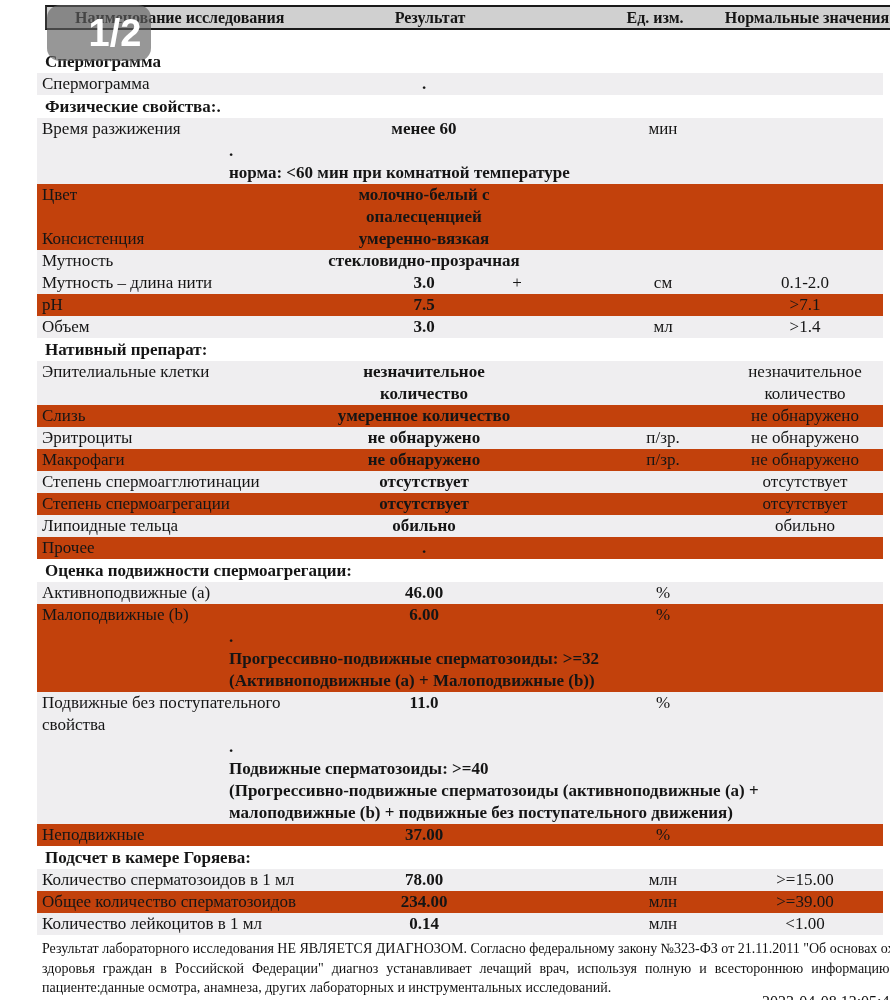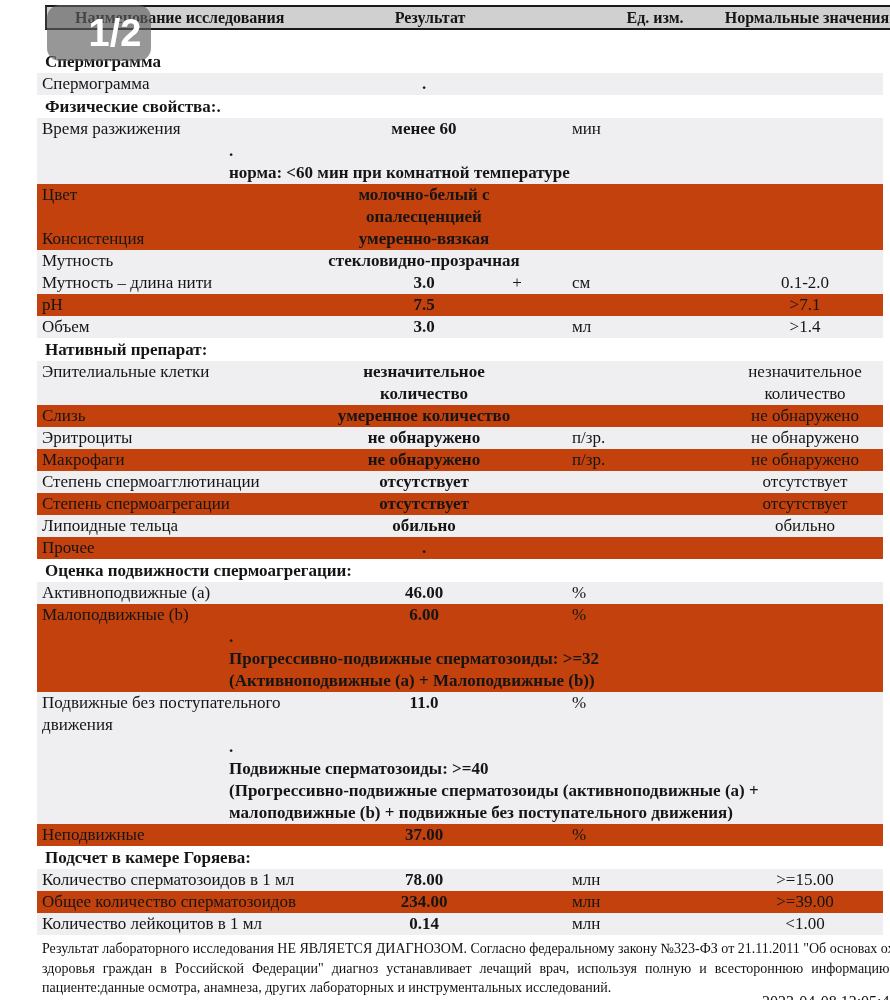--- a/index.html
+++ b/index.html
@@ -47,21 +47,21 @@
     height:23px;line-height:23px;
     font-weight:bold;font-size:17px;
     padding-left:8px;background:#fff;white-space:nowrap;
   }
   .data-row{background:#c2410c;}
   .data-row.shaded{background:var(--shade);}
   .t-line{position:relative;height:22px;line-height:22px;font-size:17px;}
   .c-name{position:absolute;left:5px;white-space:nowrap;}
   .c-result{position:absolute;left:192px;width:390px;text-align:center;font-weight:bold;white-space:nowrap;}
   .c-flag{position:absolute;left:460px;width:40px;text-align:center;}
-  .c-unit{position:absolute;left:535px;width:120px;text-align:left;white-space:nowrap;}
+  .c-unit{position:absolute;left:566px;width:120px;text-align:center;white-space:nowrap;}
   .c-normal{position:absolute;left:688px;width:160px;text-align:center;white-space:nowrap;}
   .c-comment{position:absolute;left:192px;font-weight:bold;white-space:nowrap;}
 
   
   .footer{margin:4px 0 0 42px;width:848px;overflow:hidden;}
   .f-line{
     font-size:14px;line-height:19.5px;color:#111;
     white-space:nowrap;overflow:hidden;
   }
   .f-line:nth-child(2){word-spacing:4.5px;}
@@ -250,21 +250,21 @@
           <span class="c-comment">(Активноподвижные (a) + Малоподвижные (b))</span>
         </div>
       </div>
       <div class="data-row shaded">
         <div class="t-line">
           <span class="c-name">Подвижные без поступательного</span>
           <span class="c-result">11.0</span>
           <span class="c-unit">%</span>
         </div>
         <div class="t-line">
-          <span class="c-name">движения</span>
+          <span class="c-name">свойства</span>
         </div>
         <div class="t-line">
           <span class="c-comment">.</span>
         </div>
         <div class="t-line">
           <span class="c-comment">Подвижные сперматозоиды: &gt;=40</span>
         </div>
         <div class="t-line">
           <span class="c-comment">(Прогрессивно-подвижные сперматозоиды (активноподвижные (a) +</span>
         </div>

